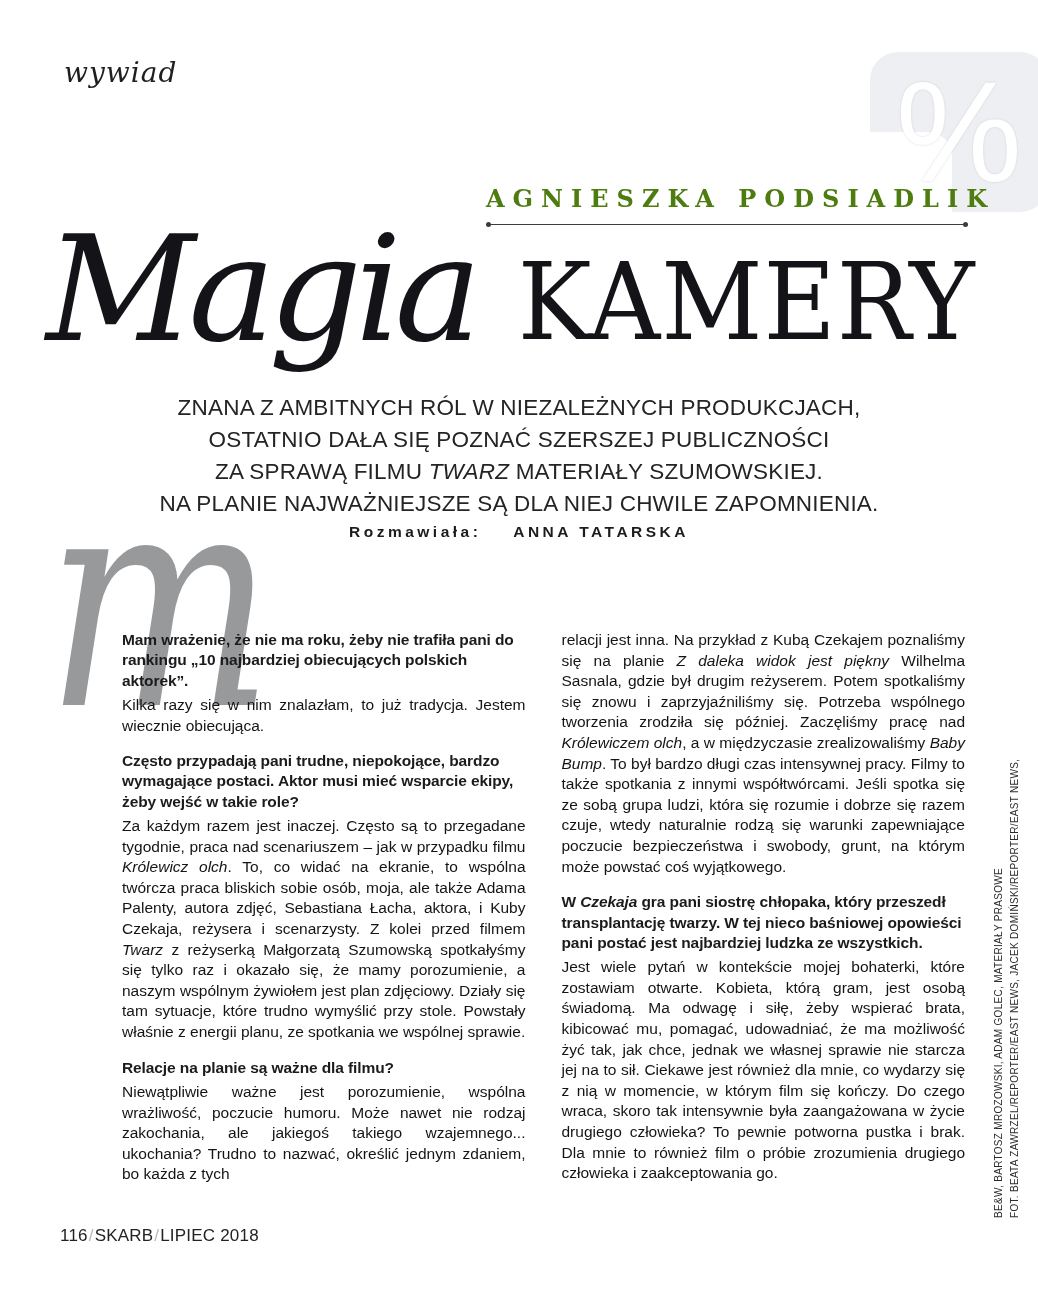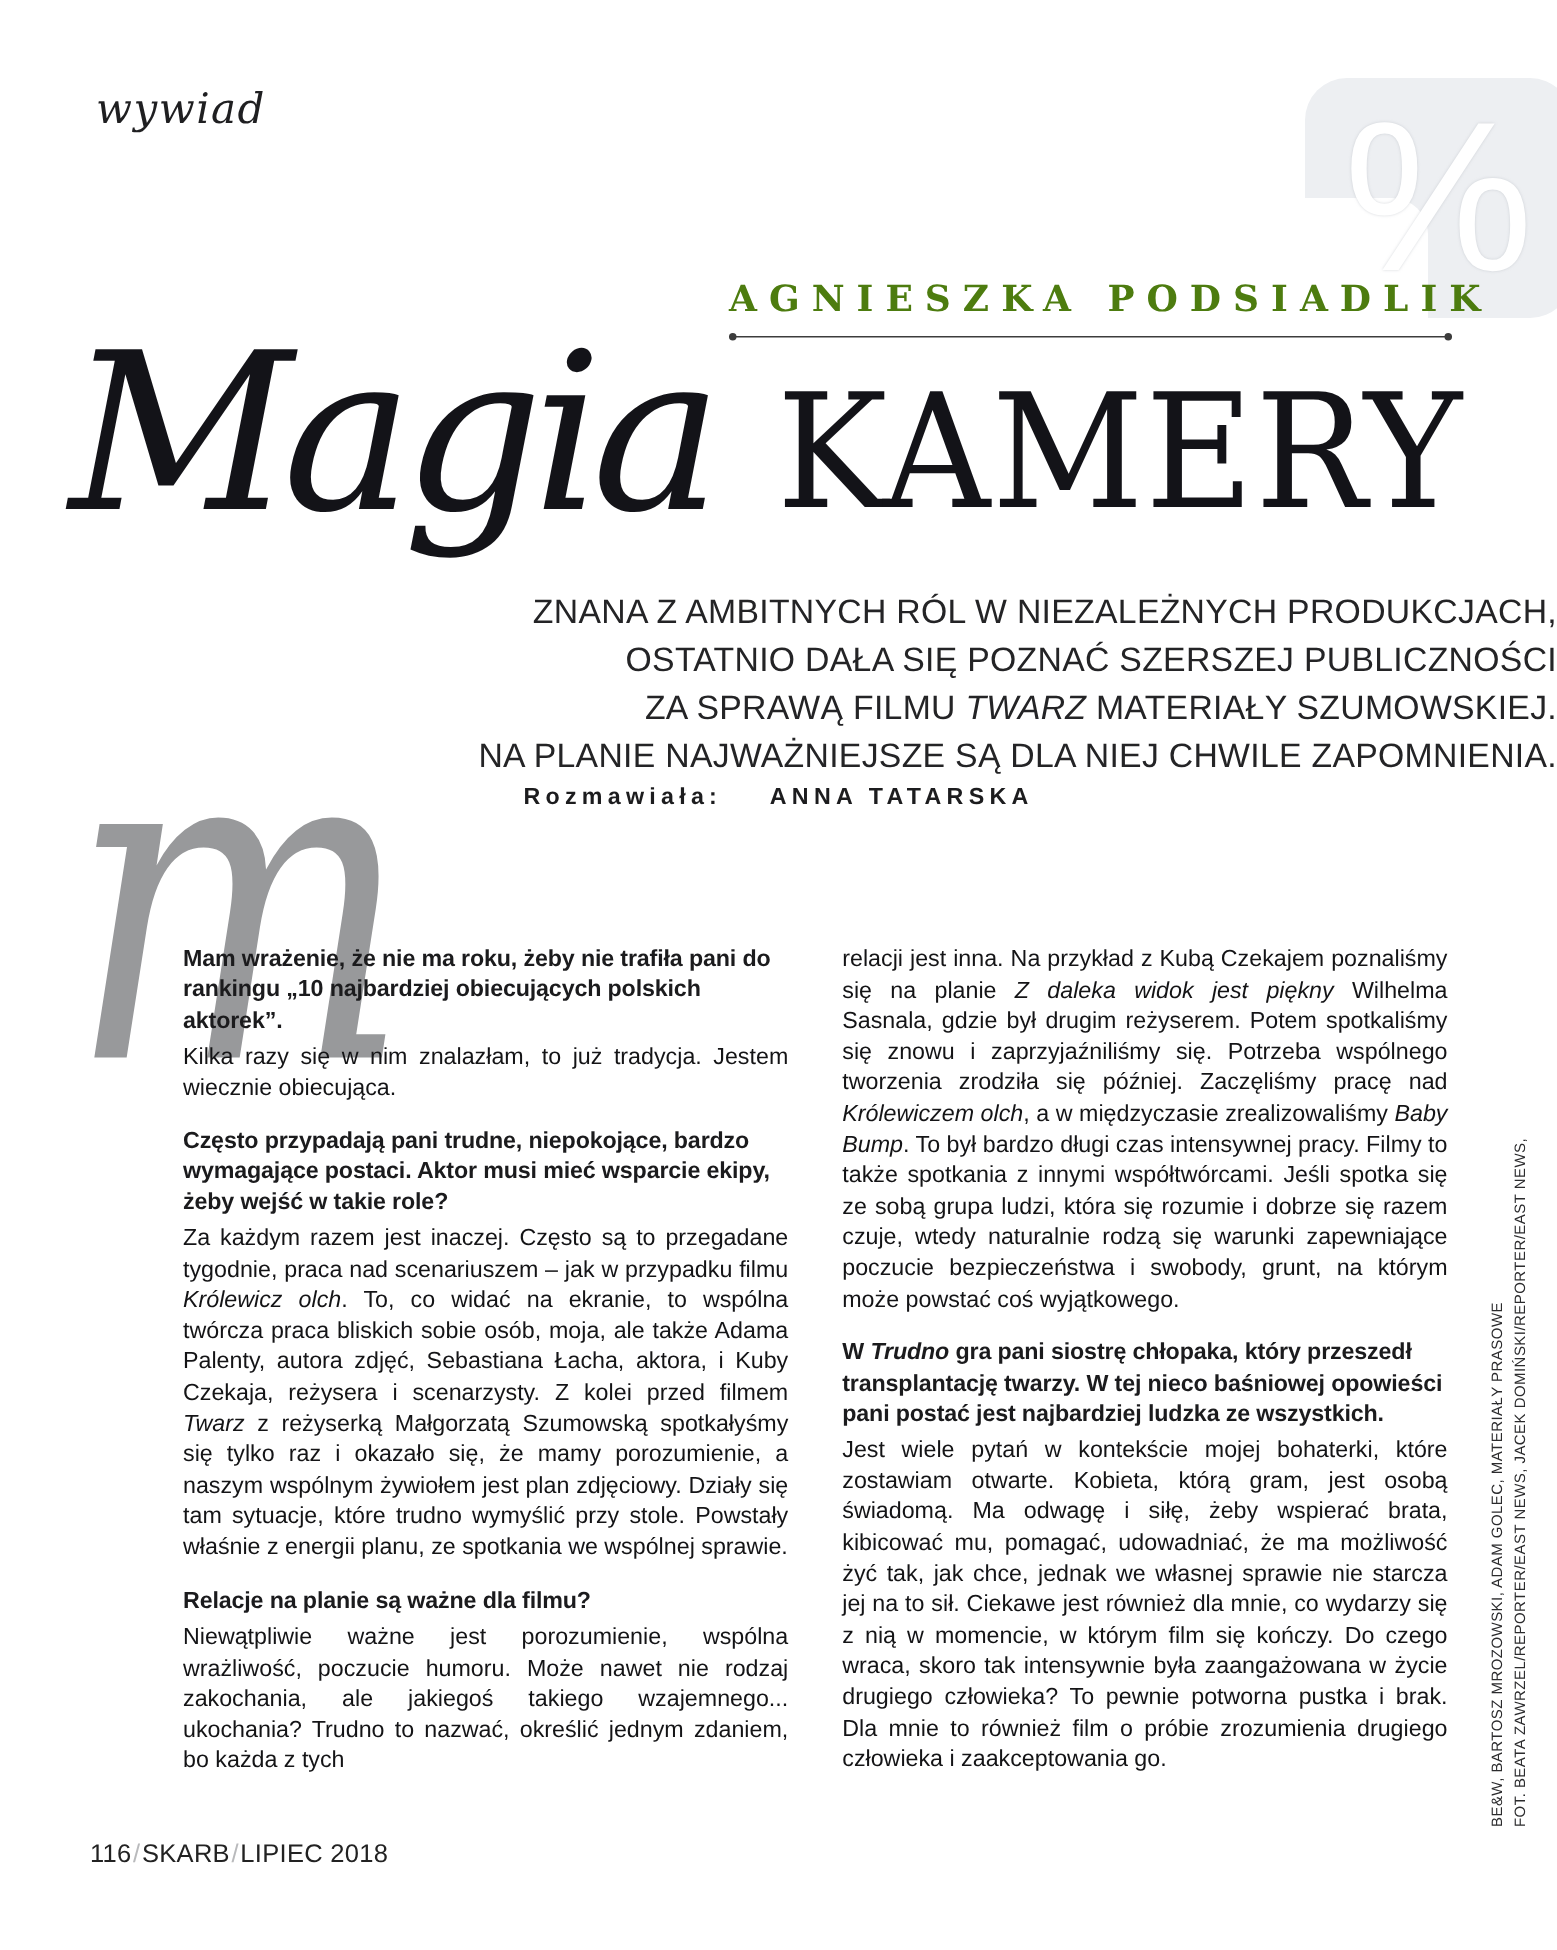--- a/index.html
+++ b/index.html
@@ -32,21 +32,21 @@
   .kicker-rule::after{right:0;}
 
   
   .headline{position:absolute;top:216px;left:46px;z-index:2;display:flex;align-items:baseline;white-space:nowrap;gap:13px;}
   .headline-italic{font-family:"DejaVu Serif",serif;font-style:italic;font-size:146px;line-height:1;
                    color:#131318;letter-spacing:-7px;}
   .headline-caps{font-family:"DejaVu Serif",serif;font-size:99px;line-height:1;color:#131318;
                  margin-left:30px;letter-spacing:1px;transform:scaleY(1.07);transform-origin:center bottom;}
 
   
-  .standfirst{position:absolute;top:392px;left:0;right:0;text-align:right;z-index:2;
+  .standfirst{position:absolute;top:392px;left:0;right:0;text-align:center;z-index:2;
               font-size:22.5px;line-height:1.42;color:#242426;letter-spacing:.2px;}
   .standfirst i{font-style:italic;}
 
   
   .byline{position:absolute;top:523px;left:0;right:0;text-align:center;z-index:2;
           font-weight:700;font-size:15.5px;letter-spacing:3.5px;color:#1c1c1e;}
   .byline .byline-name{margin-left:24px;}
 
   
   .dropcap{position:absolute;top:452px;left:46px;z-index:0;font-family:"DejaVu Serif",serif;
@@ -115,21 +115,21 @@
     <div class="col">
         <div class="q"><span>Mam wrażenie, że nie ma roku, żeby nie trafiła pani do rankingu „10 najbardziej obiecujących polskich aktorek”.</span></div>
         <div class="a"><span>Kilka razy się w nim znalazłam, to już tradycja. Jestem wiecznie obiecująca.</span></div>
         <div class="q"><span>Często przypadają pani trudne, niepokojące, bardzo wymagające postaci. Aktor musi mieć wsparcie ekipy, żeby wejść w takie role?</span></div>
         <div class="a"><span>Za każdym razem jest inaczej. Często są to przegadane tygodnie, praca nad scenariuszem – jak w przypadku filmu </span><i>Królewicz olch</i><span>. To, co widać na ekranie, to wspólna twórcza praca bliskich sobie osób, moja, ale także Adama Palenty, autora zdjęć, Sebastiana Łacha, aktora, i Kuby Czekaja, reżysera i scenarzysty. Z kolei przed filmem </span><i>Twarz</i><span> z reżyserką Małgorzatą Szumowską spotkałyśmy się tylko raz i okazało się, że mamy porozumienie, a naszym wspólnym żywiołem jest plan zdjęciowy. Działy się tam sytuacje, które trudno wymyślić przy stole. Powstały właśnie z energii planu, ze spotkania we wspólnej sprawie.</span></div>
         <div class="q"><span>Relacje na planie są ważne dla filmu?</span></div>
         <div class="a"><span>Niewątpliwie ważne jest porozumienie, wspólna wrażliwość, poczucie humoru. Może nawet nie rodzaj zakochania, ale jakiegoś takiego wzajemnego... ukochania? Trudno to nazwać, określić jednym zdaniem, bo każda z tych</span></div>
       </div>
     <div class="col">
         <div class="a"><span>relacji jest inna. Na przykład z Kubą Czekajem poznaliśmy się na planie </span><i>Z daleka widok jest piękny</i><span> Wilhelma Sasnala, gdzie był drugim reżyserem. Potem spotkaliśmy się znowu i zaprzyjaźniliśmy się. Potrzeba wspólnego tworzenia zrodziła się później. Zaczęliśmy pracę nad </span><i>Królewiczem olch</i><span>, a w międzyczasie zrealizowaliśmy </span><i>Baby Bump</i><span>. To był bardzo długi czas intensywnej pracy. Filmy to także spotkania z innymi współtwórcami. Jeśli spotka się ze sobą grupa ludzi, która się rozumie i dobrze się razem czuje, wtedy naturalnie rodzą się warunki zapewniające poczucie bezpieczeństwa i swobody, grunt, na którym może powstać coś wyjątkowego.</span></div>
-        <div class="q"><span>W </span><i>Trudno</i><span> gra pani siostrę chłopaka, który przeszedł transplantację twarzy. W tej nieco baśniowej opowieści pani postać jest najbardziej ludzka ze wszystkich.</span></div>
+        <div class="q"><span>W </span><i>Czekaja</i><span> gra pani siostrę chłopaka, który przeszedł transplantację twarzy. W tej nieco baśniowej opowieści pani postać jest najbardziej ludzka ze wszystkich.</span></div>
         <div class="a"><span>Jest wiele pytań w kontekście mojej bohaterki, które zostawiam otwarte. Kobieta, którą gram, jest osobą świadomą. Ma odwagę i siłę, żeby wspierać brata, kibicować mu, pomagać, udowadniać, że ma możliwość żyć tak, jak chce, jednak we własnej sprawie nie starcza jej na to sił. Ciekawe jest również dla mnie, co wydarzy się z nią w momencie, w którym film się kończy. Do czego wraca, skoro tak intensywnie była zaangażowana w życie drugiego człowieka? To pewnie potworna pustka i brak. Dla mnie to również film o próbie zrozumienia drugiego człowieka i zaakceptowania go.</span></div>
       </div>
   </div>
 
   <div class="credits">
     <div class="credits-line">FOT. BEATA ZAWRZEL/REPORTER/EAST NEWS, JACEK DOMIŃSKI/REPORTER/EAST NEWS,</div>
     <div class="credits-line">BE&amp;W, BARTOSZ MROZOWSKI, ADAM GOLEC, MATERIAŁY PRASOWE</div>
   </div>
 
   <div class="footer">

